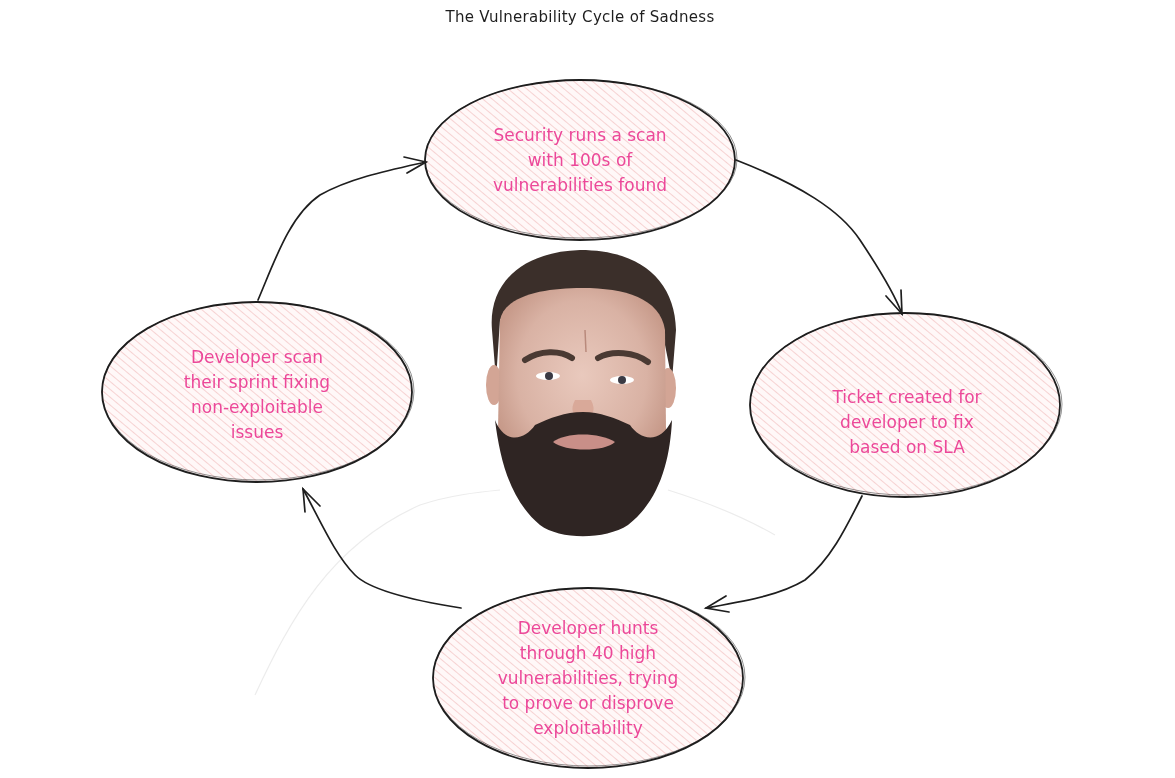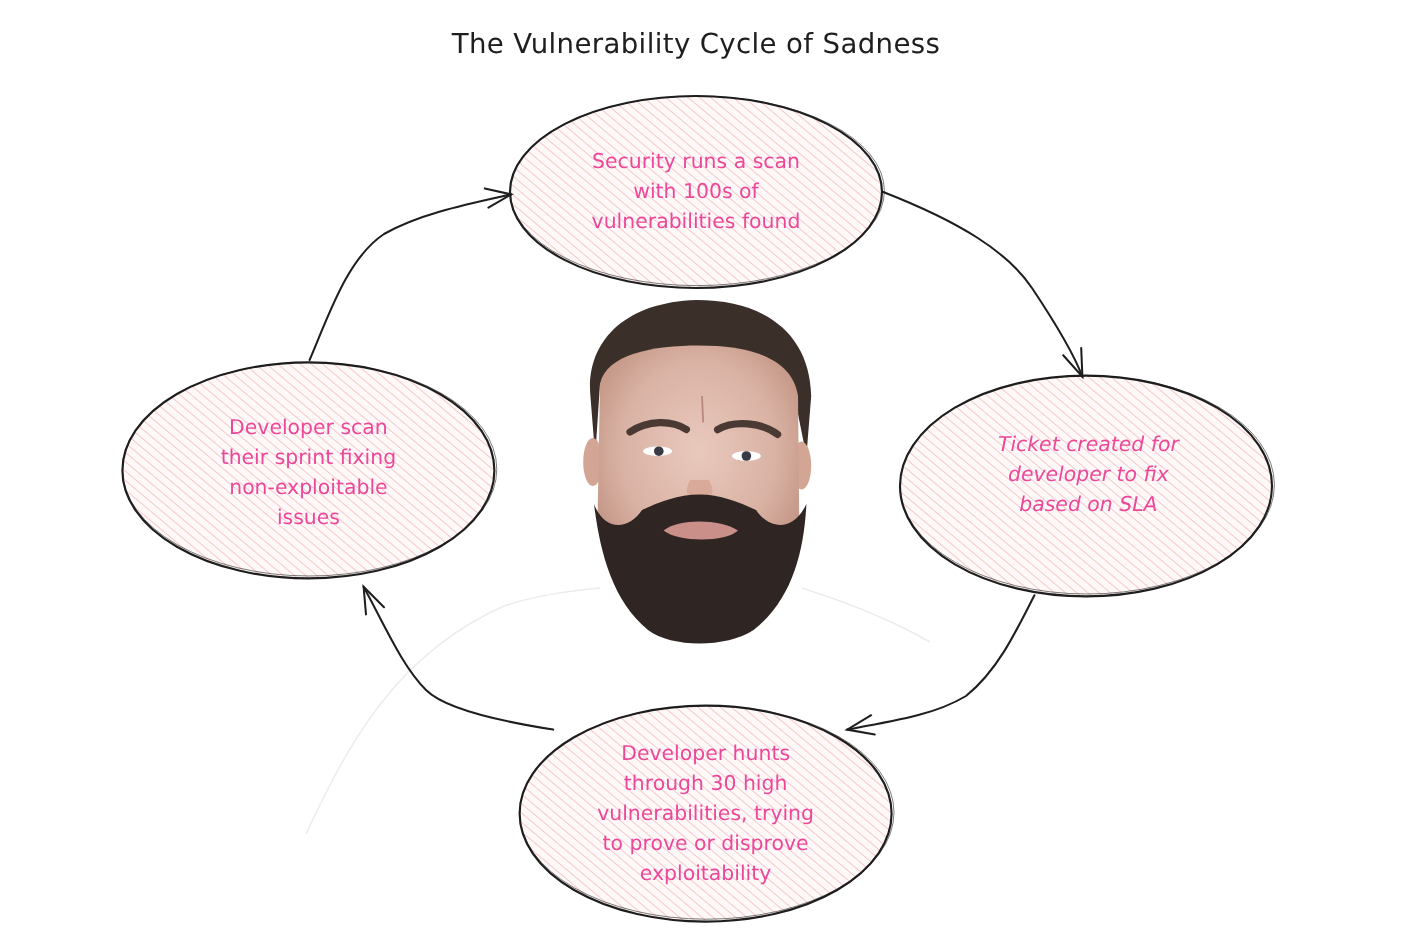--- a/index.html
+++ b/index.html
@@ -11,24 +11,24 @@
       width: 1175px;
       height: 778px;
       position: relative;
       overflow: hidden;
       font-family: "DejaVu Sans", sans-serif;
       color: #1e1e1e;
     }
     .title {
       position: absolute;
       left: 0;
-      top: 24px;
+      top: 8px;
       width: 1160px;
       text-align: center;
-      font-size: 23px;
+      font-size: 15px;
       letter-spacing: 0.3px;
       color: #1e1e1e;
     }
     svg.canvas {
       position: absolute;
       left: 0;
       top: 0;
     }
     .node-label {
       position: absolute;
@@ -136,28 +136,28 @@
 
     <path d="M 553 442 C 565 432, 600 432, 615 442 C 605 452, 565 452, 553 442 Z" fill="#c98f88"></path>
   </g>
 </svg>
 
 <div class="node-label" style="left:425px; top:100px; width:310px; height:120px;">
   <span>Security runs a scan
 with 100s of
 vulnerabilities found</span>
 </div>
-<div class="node-label" style="left:752px; top:336px; width:310px; height:120px;font-style:italic;">
+<div class="node-label" style="left:752px; top:362px; width:310px; height:120px;">
   <span>Ticket created for
 developer to fix
 based on SLA</span>
 </div>
 <div class="node-label" style="left:433px; top:598px; width:310px; height:160px;">
   <span>Developer hunts
-through 30 high
+through 40 high
 vulnerabilities, trying
 to prove or disprove
 exploitability</span>
 </div>
 <div class="node-label" style="left:102px; top:330px; width:310px; height:130px;">
   <span>Developer scan
 their sprint fixing
 non-exploitable
 issues</span>
 </div>

